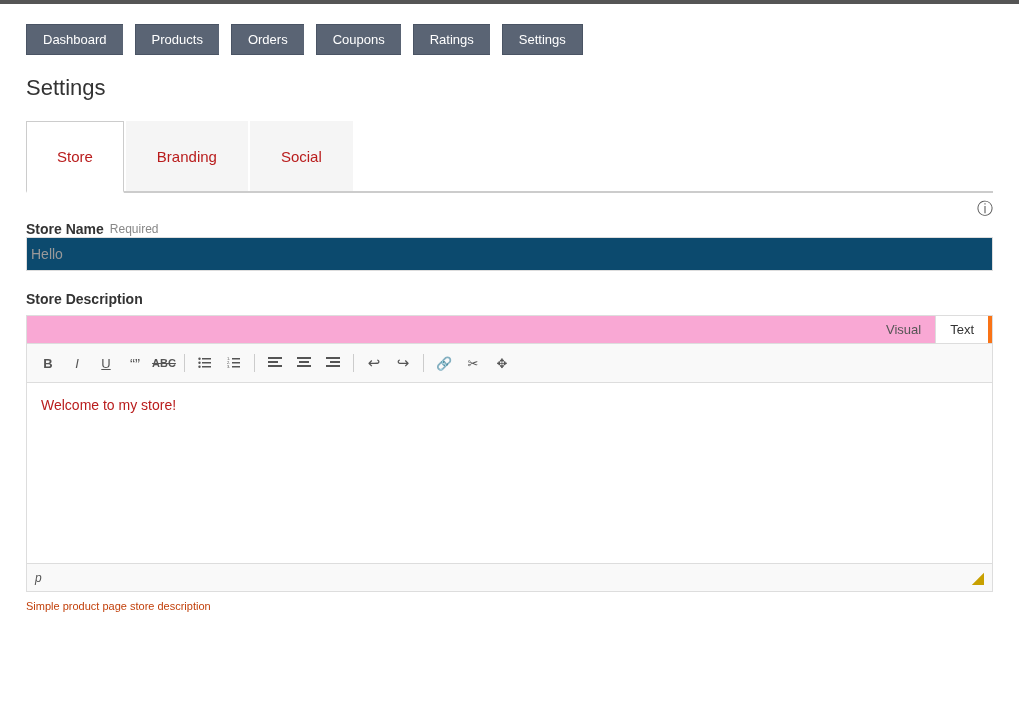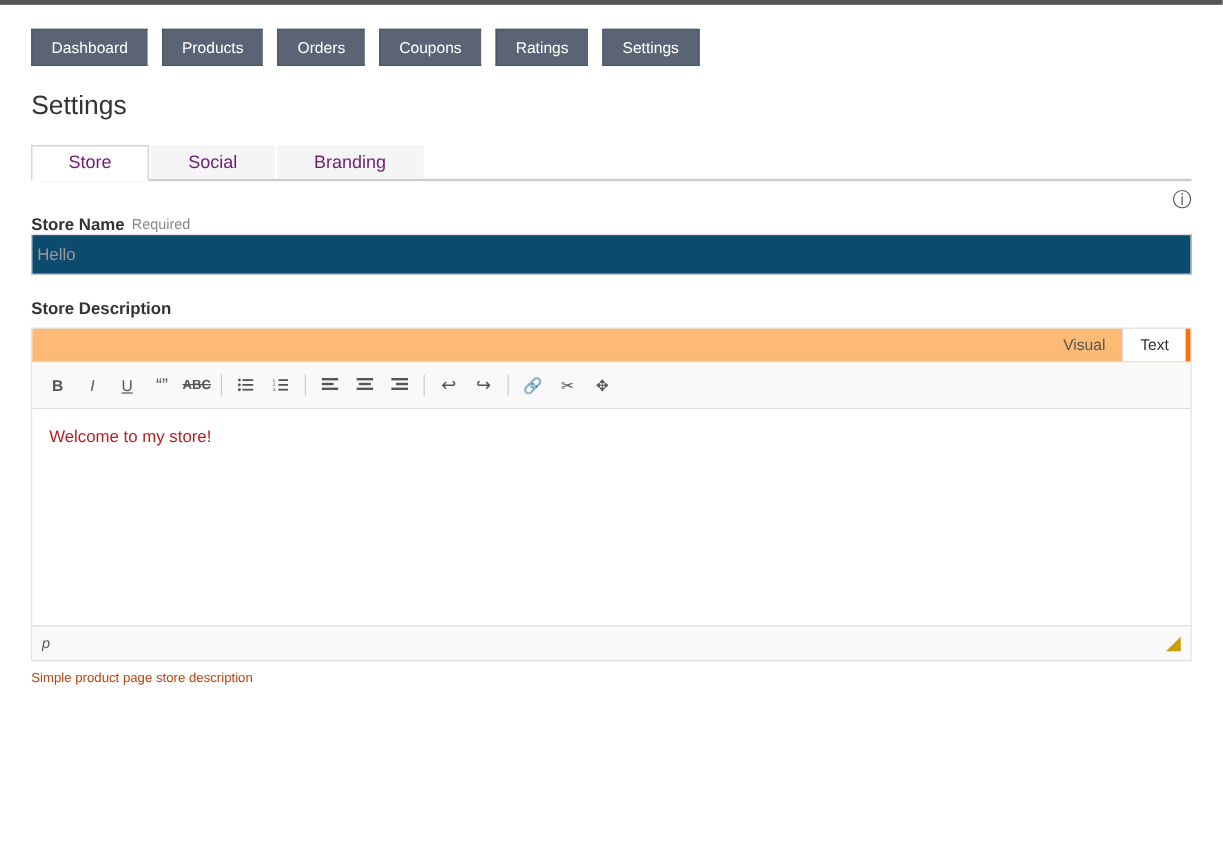--- a/index.html
+++ b/index.html
@@ -19,24 +19,24 @@
       text-decoration: none;
     }
     .nav-item:last-child { border-right: 1px solid #4a5464; }
 
     .page-content { padding: 20px 26px; }
 
     h1.page-title { font-size: 22px; font-weight: 400; color: #333; margin-bottom: 20px; }
 
     .settings-tabs { display: flex; border-bottom: 2px solid #ccc; margin-bottom: 28px; }
     .tab-item {
-      padding: 5px 30px;
+      padding: 26px 30px;
       cursor: pointer;
       font-size: 15px;
-      color: #701a75;
+      color: #b91c1c;
       border: 1px solid transparent;
       border-bottom: none;
       background: #f5f5f5;
       margin-right: 2px;
     }
     .tab-item.active {
       background: #fff;
       border: 1px solid #ccc;
       border-bottom: 2px solid #fff;
       margin-bottom: -2px;
@@ -75,21 +75,21 @@
       background: #0c4a6e;
       font-size: 14px;
       color: #999;
       outline: none;
     }
 
     .store-desc-label { font-size: 14px; font-weight: 600; color: #333; margin-bottom: 8px; }
 
     .editor-wrapper { border: 1px solid #ddd; }
 
-    .editor-tabs { display: flex; justify-content: flex-end; border-bottom: 1px solid #ddd; background: #fdba74; }
+    .editor-tabs { display: flex; justify-content: flex-end; border-bottom: 1px solid #ddd; background: #f9a8d4; }
     .editor-tab {
       padding: 6px 14px;
       font-size: 13px;
       cursor: pointer;
       color: #555;
       border: none;
       background: transparent;
     }
     .editor-tab.active { background: #fff; font-weight: 400; color: #333; border-left: 1px solid #ddd; border-right: 4px solid #f97316; }
 
@@ -151,22 +151,22 @@
   <a class="nav-item">Coupons</a>
   <a class="nav-item">Ratings</a>
   <a class="nav-item">Settings</a>
 </nav>
 
 <div class="page-content">
   <h1 class="page-title">Settings</h1>
 
   <div class="settings-tabs">
     <div class="tab-item active">Store</div>
+    <div class="tab-item">Branding</div>
     <div class="tab-item">Social</div>
-    <div class="tab-item">Branding</div>
   </div>
 
   <div class="store-name-wrapper">
     <div class="field-label">
       <span>Store Name</span>
       <span class="required-text">Required</span>
     </div>
     <span class="info-icon">ⓘ</span>
     <input type="text" class="store-name-input" value="Hello" placeholder="Hello" style="">
   </div>

